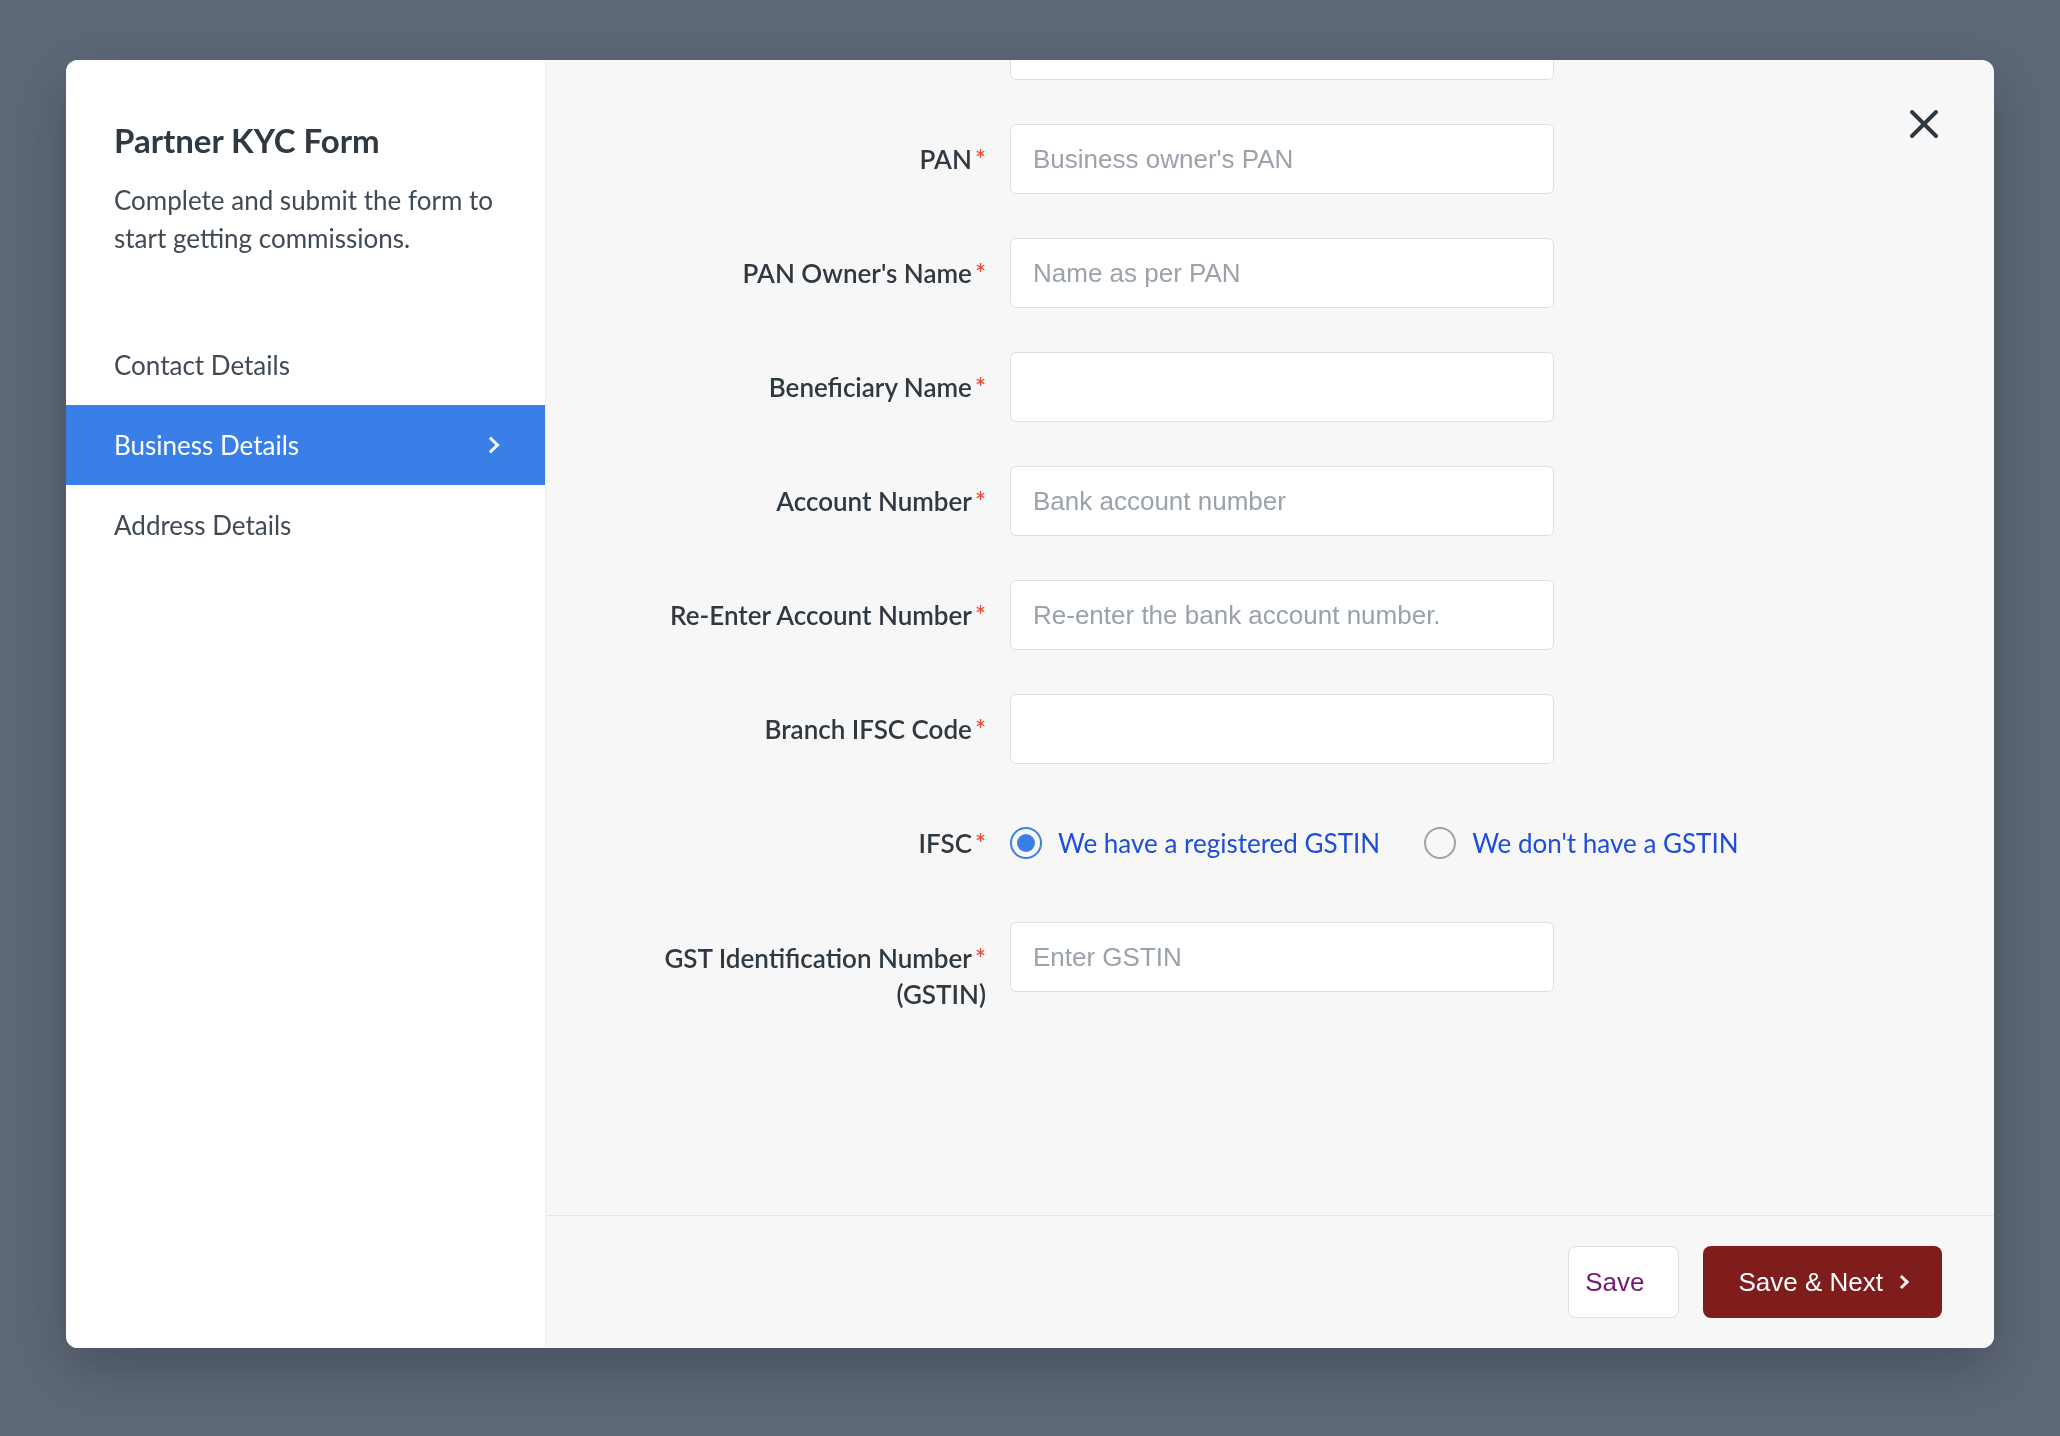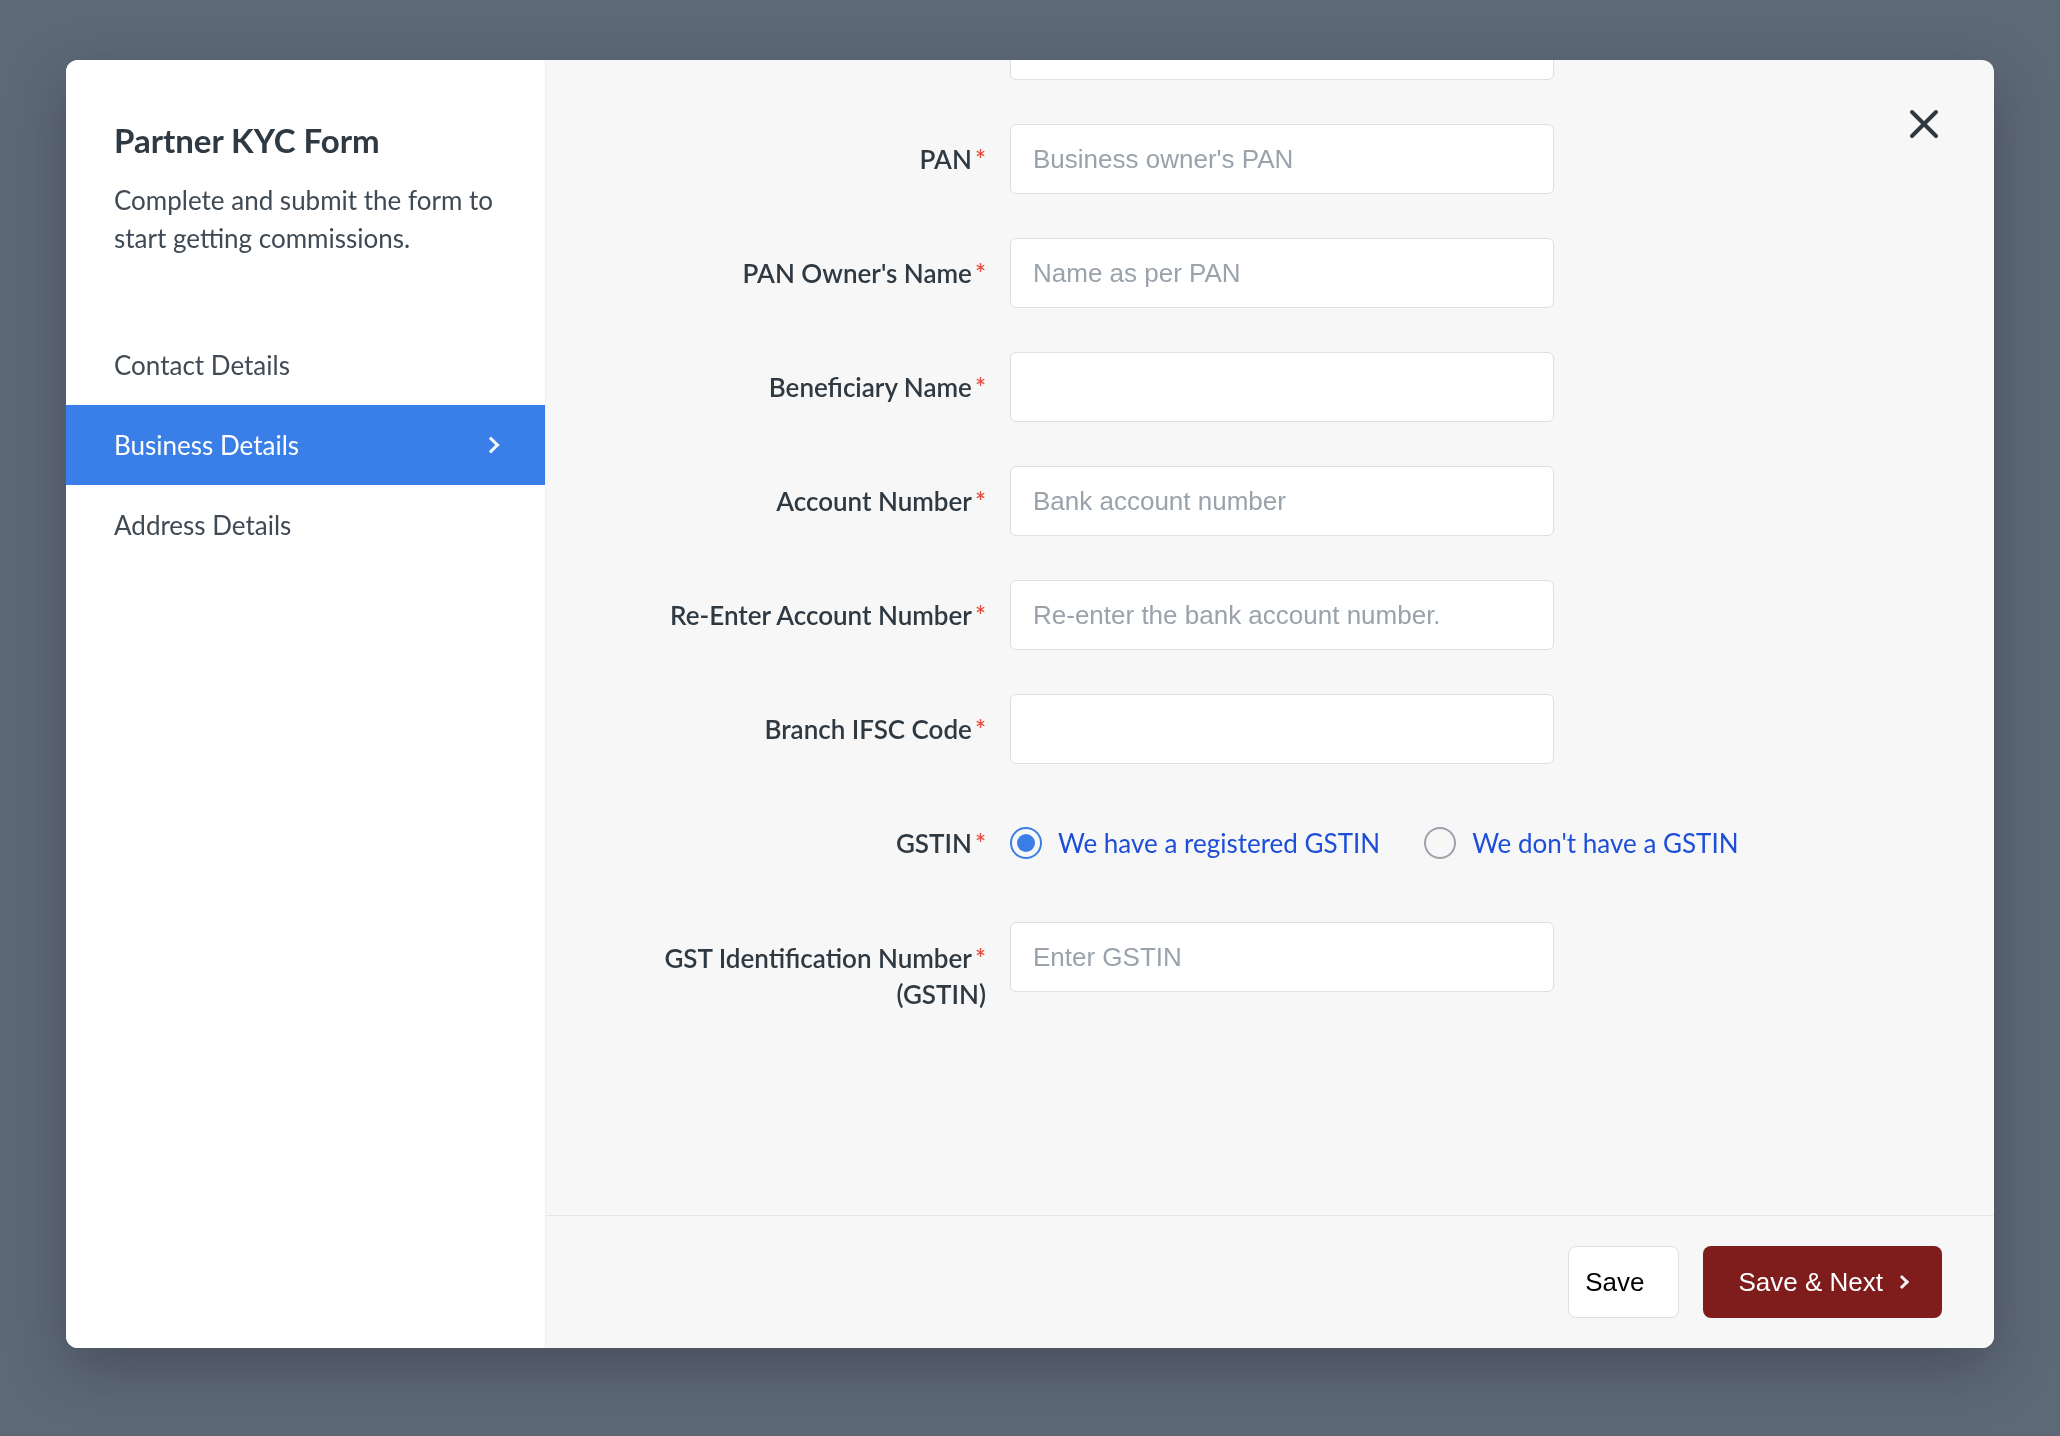--- a/index.html
+++ b/index.html
@@ -192,21 +192,21 @@
     cursor: pointer;
     display: inline-flex;
     align-items: center;
     justify-content: center;
     gap: 14px;
     border: 1px solid transparent;
   }
   .btn-secondary {
     background: #ffffff;
     border-color: #dcdfe3;
-    color: #000000;
+    color: #701a75;
     padding-left: 16px;
   }
   .btn-primary {
     background: #7f1d1d;
     color: #ffffff;
   }
   .btn-primary .nav-chevron {
     width: 10px; height: 10px;
     border-width: 3px;
   }
@@ -289,21 +289,21 @@
 
         <div class="form-row">
           <label class="form-label">
             <span>Branch IFSC Code</span><span class="req">*</span>
           </label>
           <input class="form-control" type="text" placeholder="" style="">
         </div>
 
         <div class="form-row">
           <label class="form-label">
-            <span>GSTIN</span><span class="req">*</span>
+            <span>IFSC</span><span class="req">*</span>
           </label>
           <div class="radio-group">
             <div class="radio-option selected">
               <span class="radio-circle">
                   <span class="radio-dot"></span>
                 </span>
               <span>We have a registered GSTIN</span>
             </div>
             <div class="radio-option">
               <span class="radio-circle"></span>

